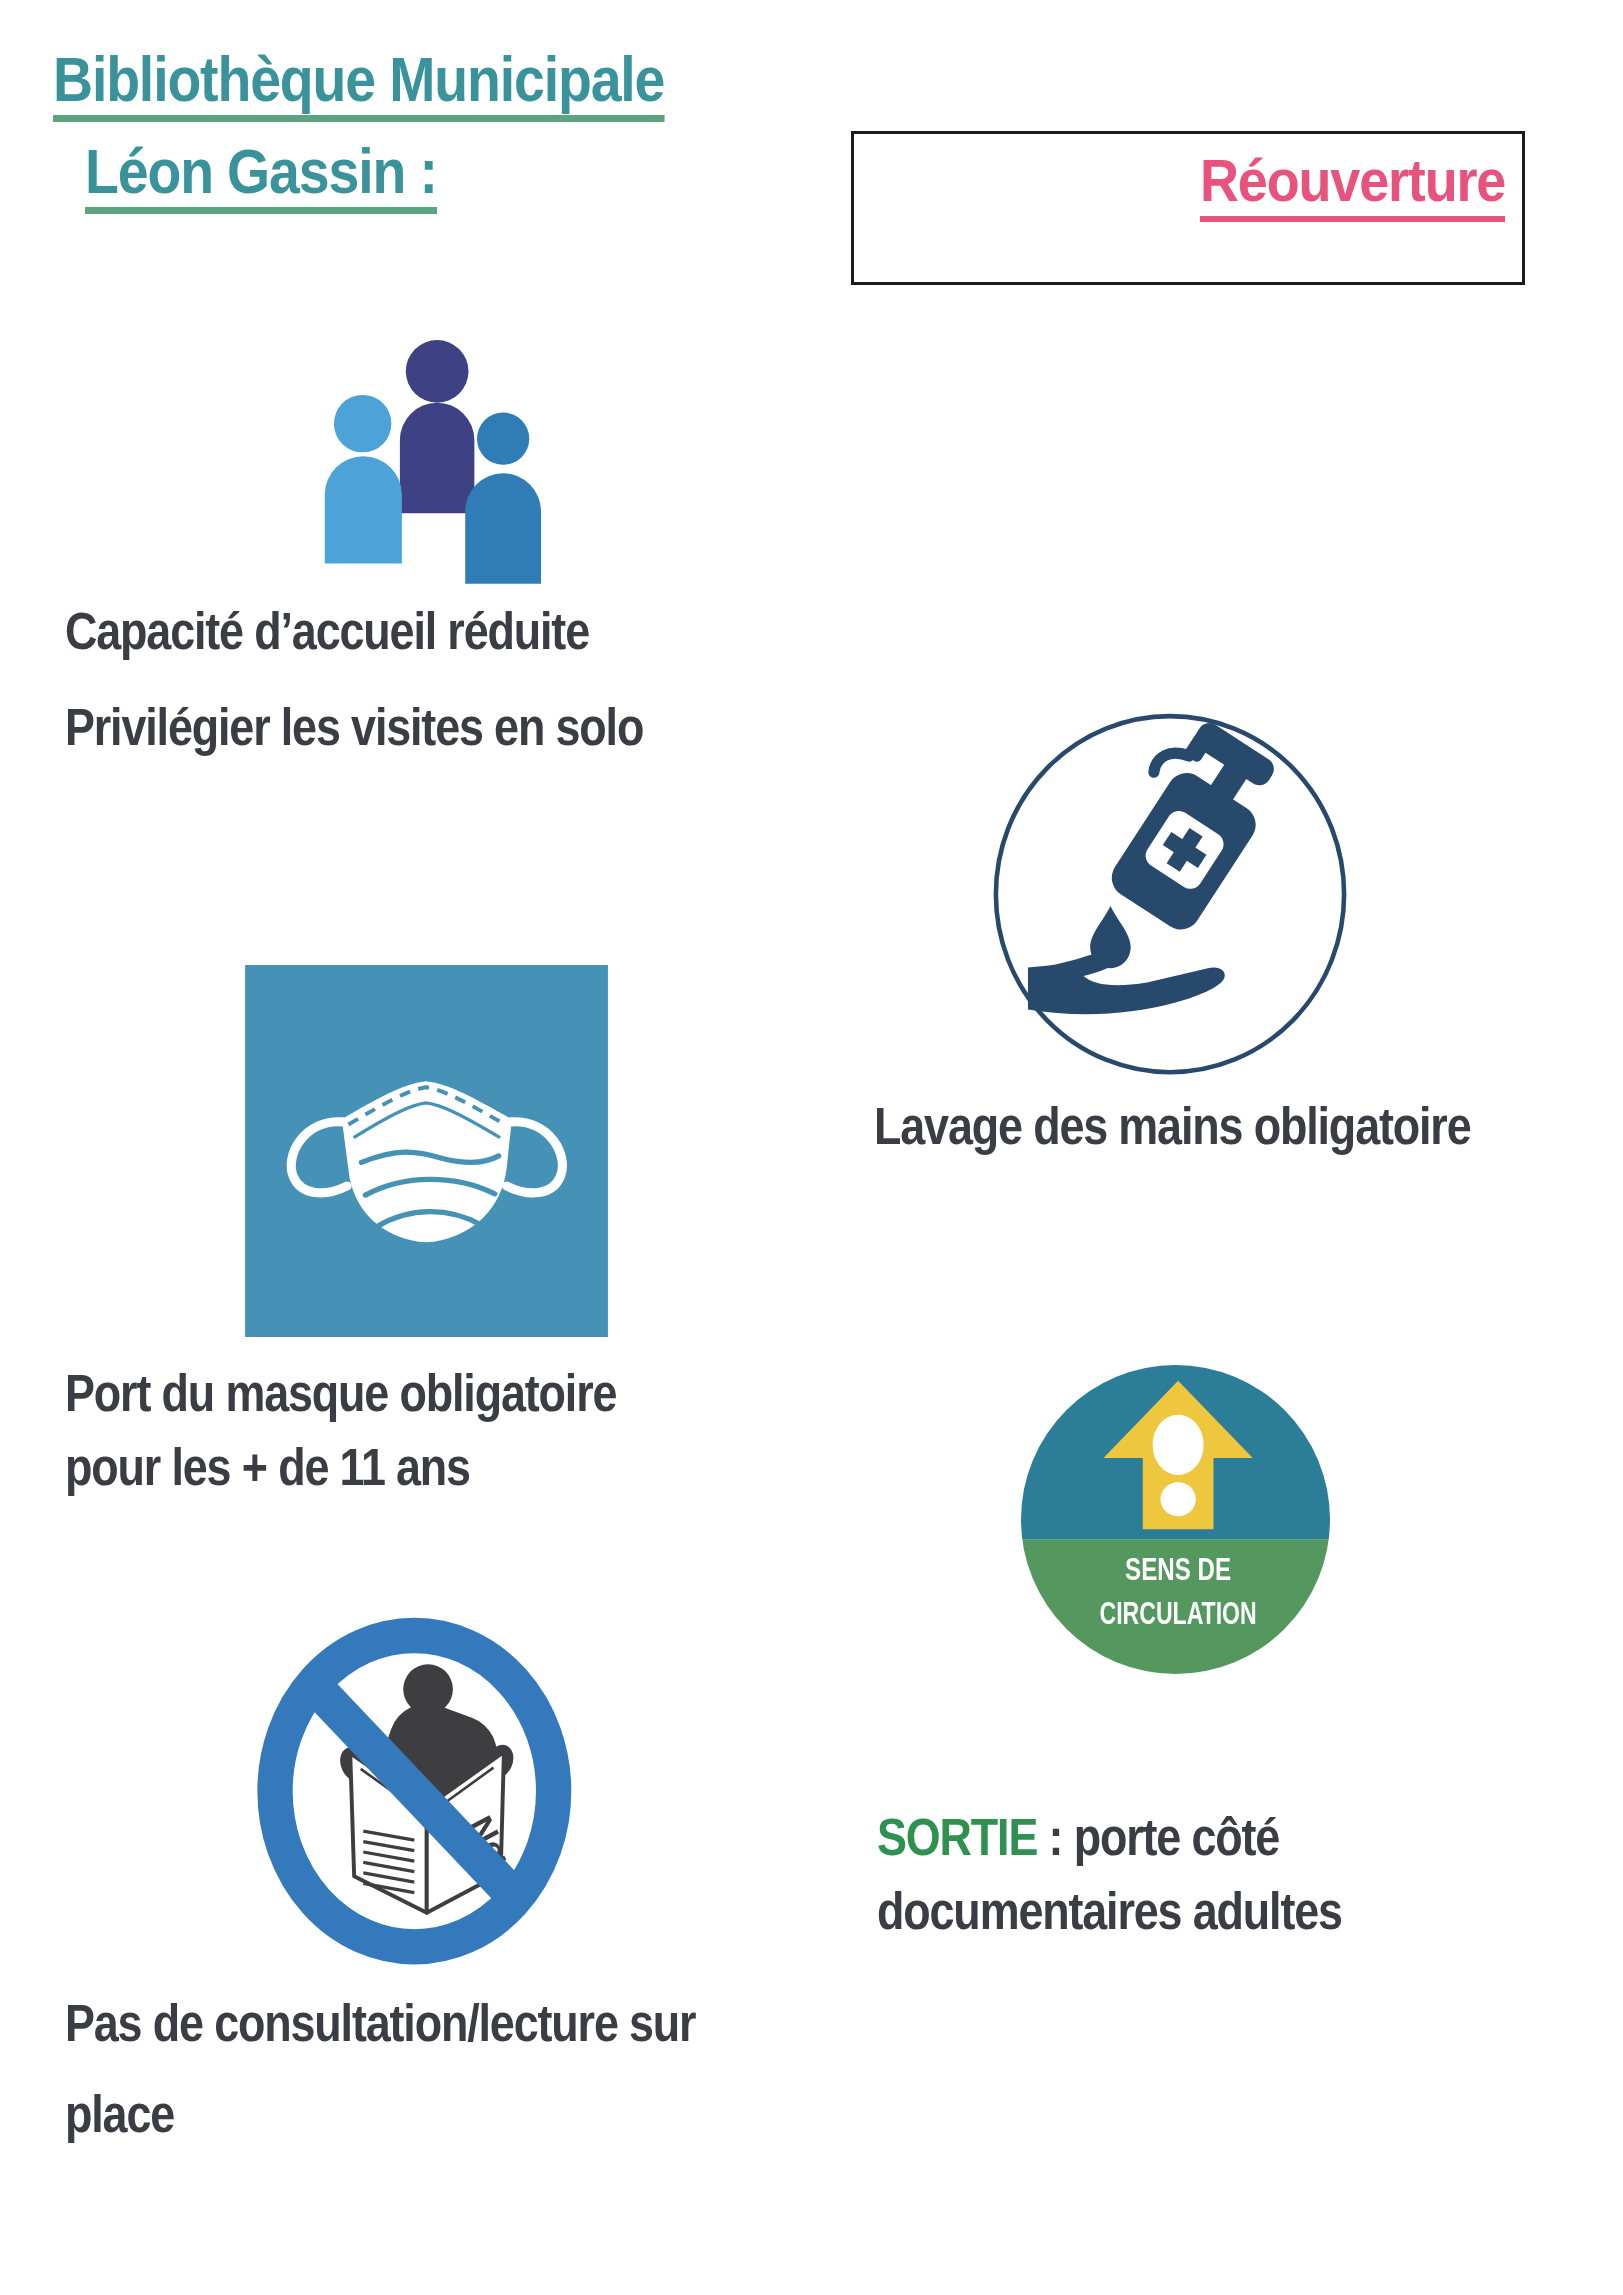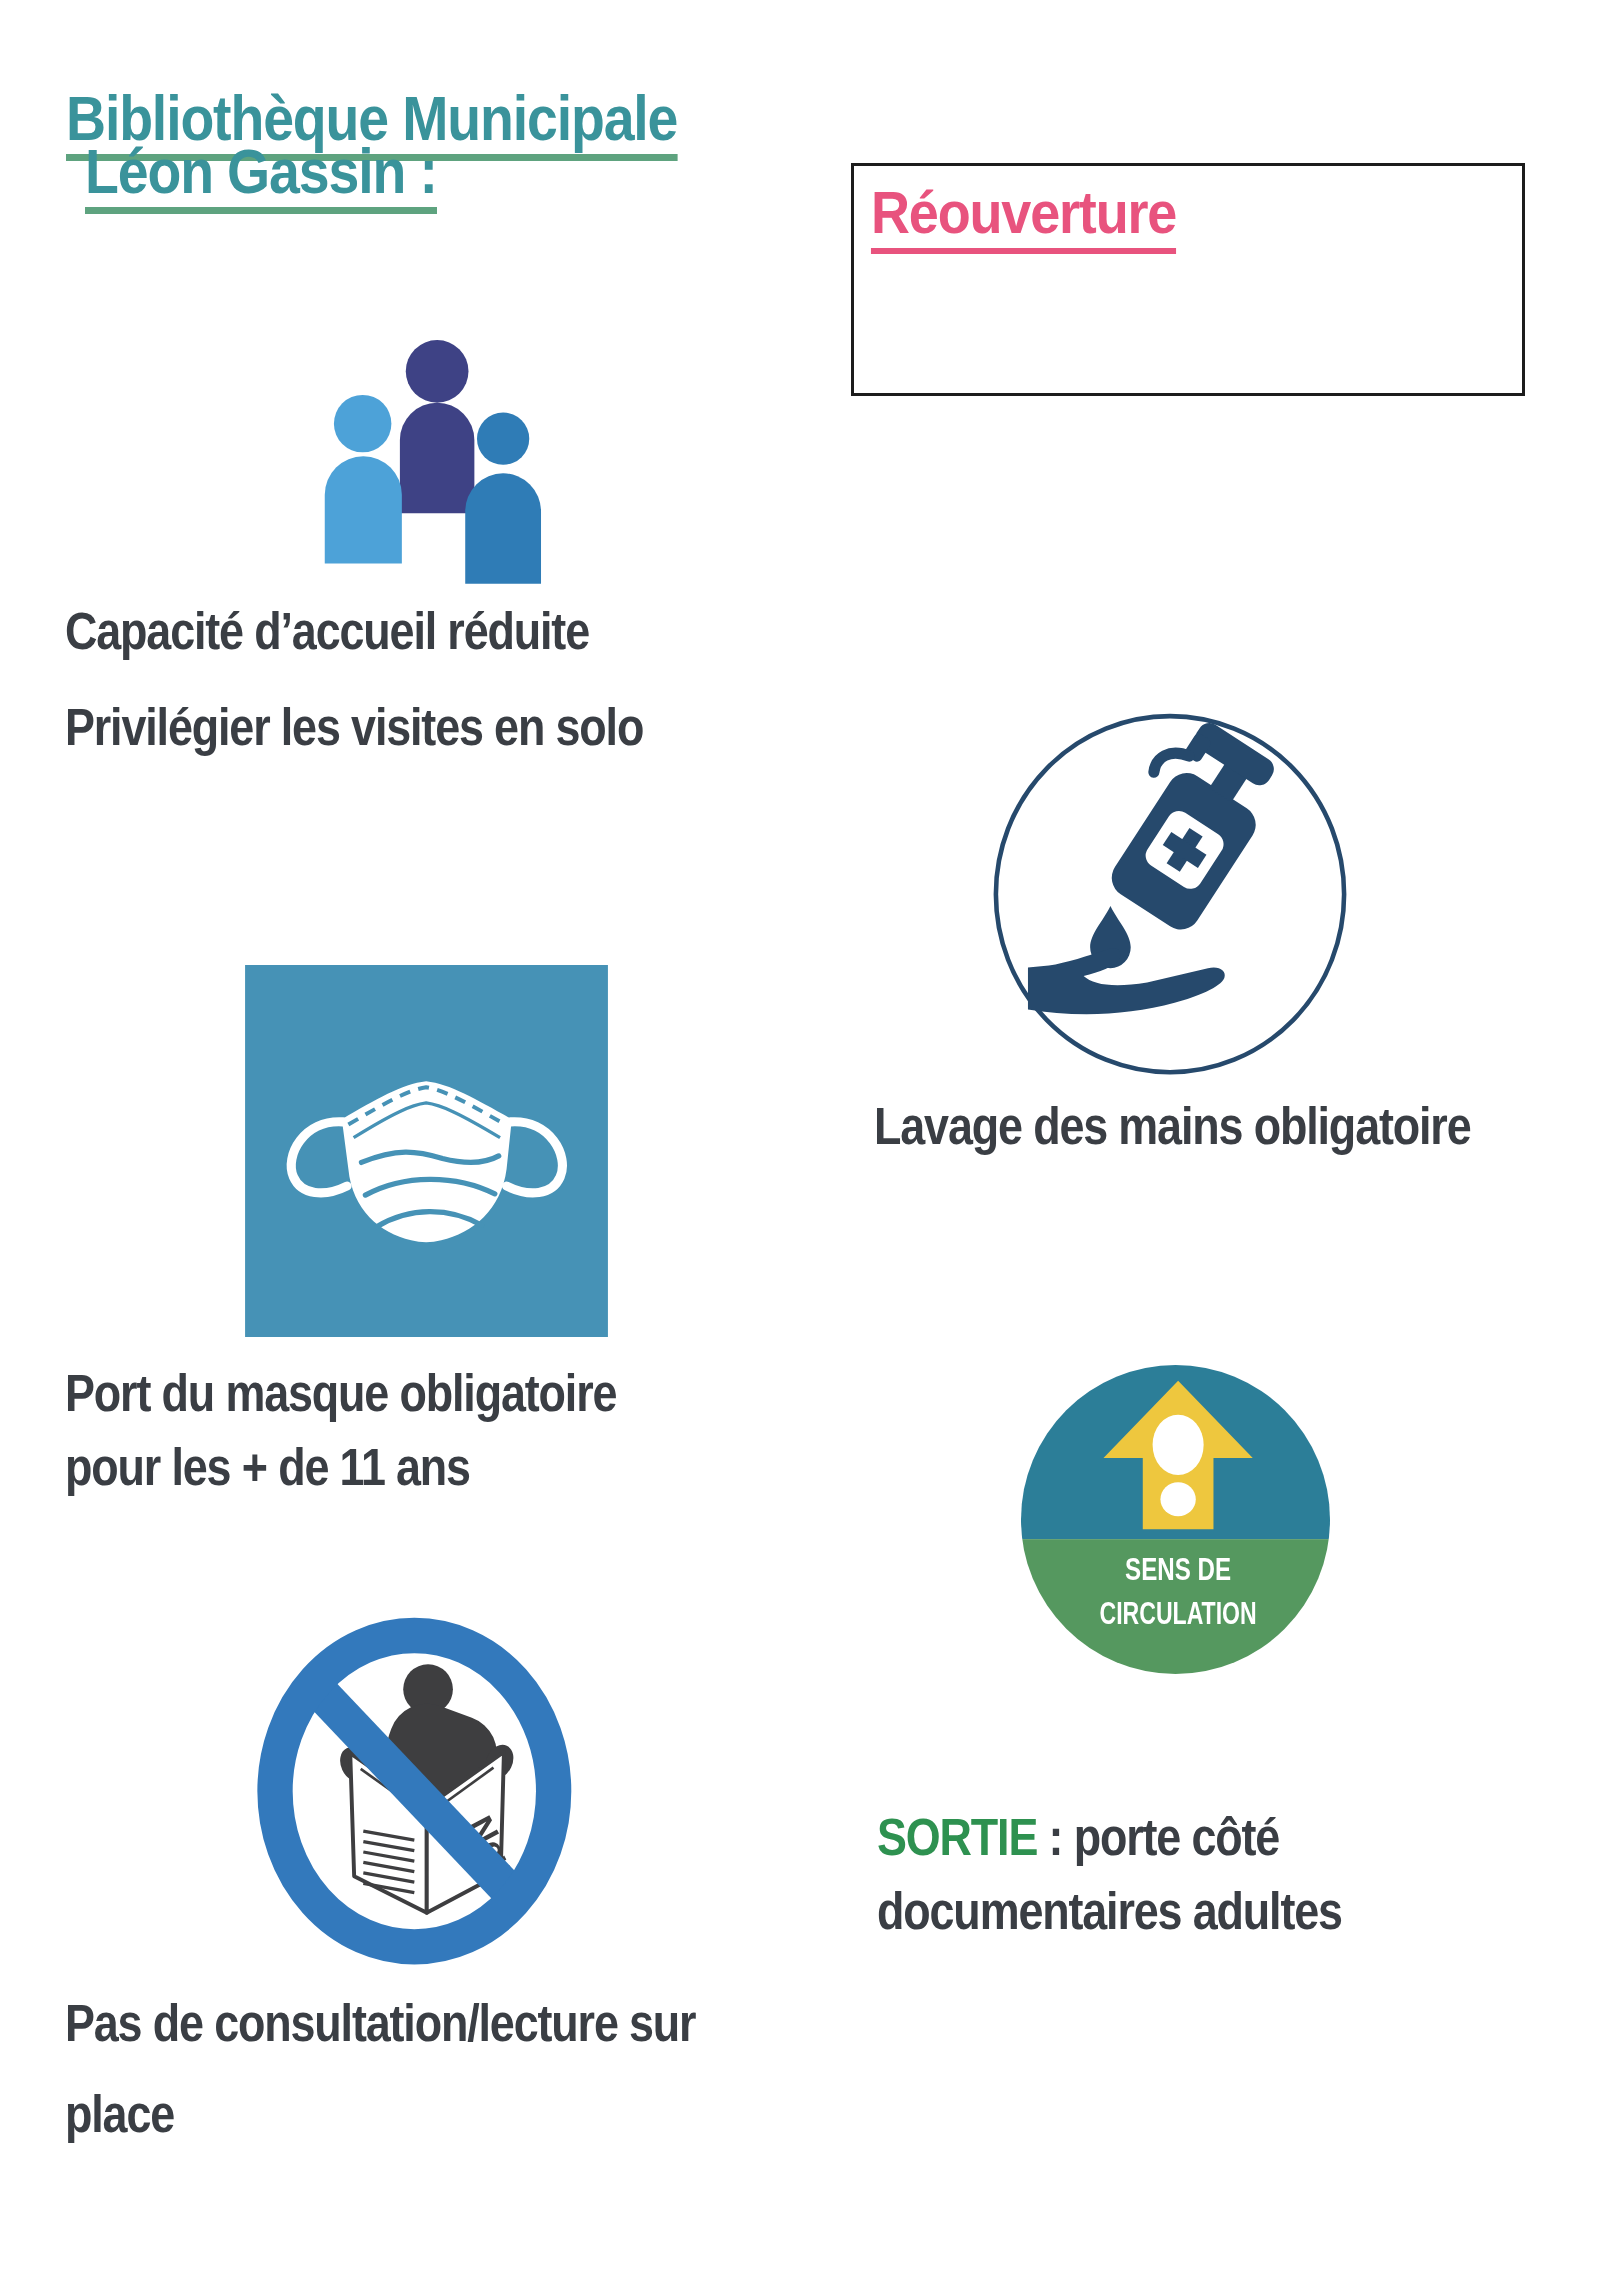--- a/index.html
+++ b/index.html
@@ -13,38 +13,38 @@
     letter-spacing:-1.3px;white-space:nowrap;
     transform:scaleX(.88);transform-origin:0 50%;
   }
   .title-line{
     font-weight:bold;color:#3a939b;font-size:63px;line-height:1;
     letter-spacing:-1.3px;white-space:nowrap;display:inline-block;
     padding-bottom:3.9px;border-bottom:7.2px solid #5ea37f;
     transform:scaleX(.88);transform-origin:0 50%;
   }
   .reopen-box{
-    left:851px;top:131px;width:674px;height:233px;
-    border:3.3px solid #1c1c1c;box-sizing:border-box;text-align:left;margin-top:32px;
+    left:851px;top:131px;width:674px;height:154px;
+    border:3.3px solid #1c1c1c;box-sizing:border-box;text-align:right;
   }
   .reopen-line{
     display:inline-block;font-weight:bold;color:#e8537e;font-size:60px;
     line-height:1;letter-spacing:-1.3px;white-space:nowrap;
     padding-bottom:5.2px;border-bottom:6.5px solid #e8537e;
     transform:scaleX(.9);transform-origin:50% 50%;
   }
   .reopen-line.first{margin-top:17px;}
   .reopen-line.second{margin-top:33px;}
   .green{color:#2e9150;}
   svg{display:block;}
 </style>
 </head>
 <body>
 
-<div class="abs" style="left:66px;top:48px;margin-top:39px;">
+<div class="abs" style="left:53px;top:48px;">
   <span class="title-line">Bibliothèque Municipale</span>
 </div>
 <div class="abs" style="left:77px;top:140px;margin-left:8px;">
   <span class="title-line">Léon Gassin :</span>
 </div>
 
 <div class="abs reopen-box">
   <div><span class="reopen-line first">Réouverture</span></div>
 </div>
 

